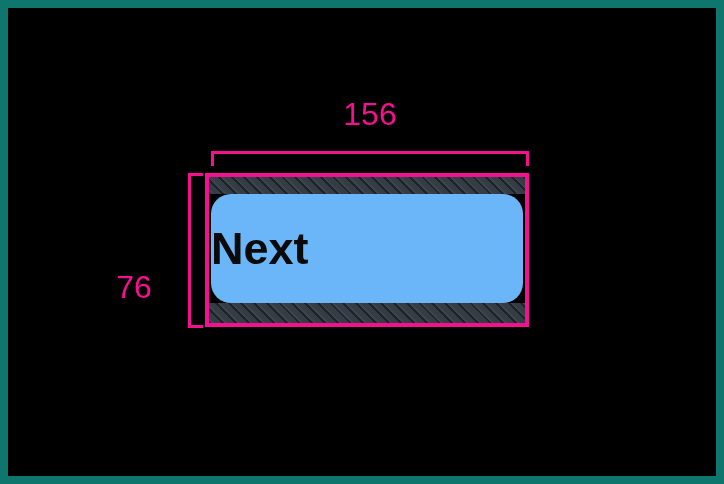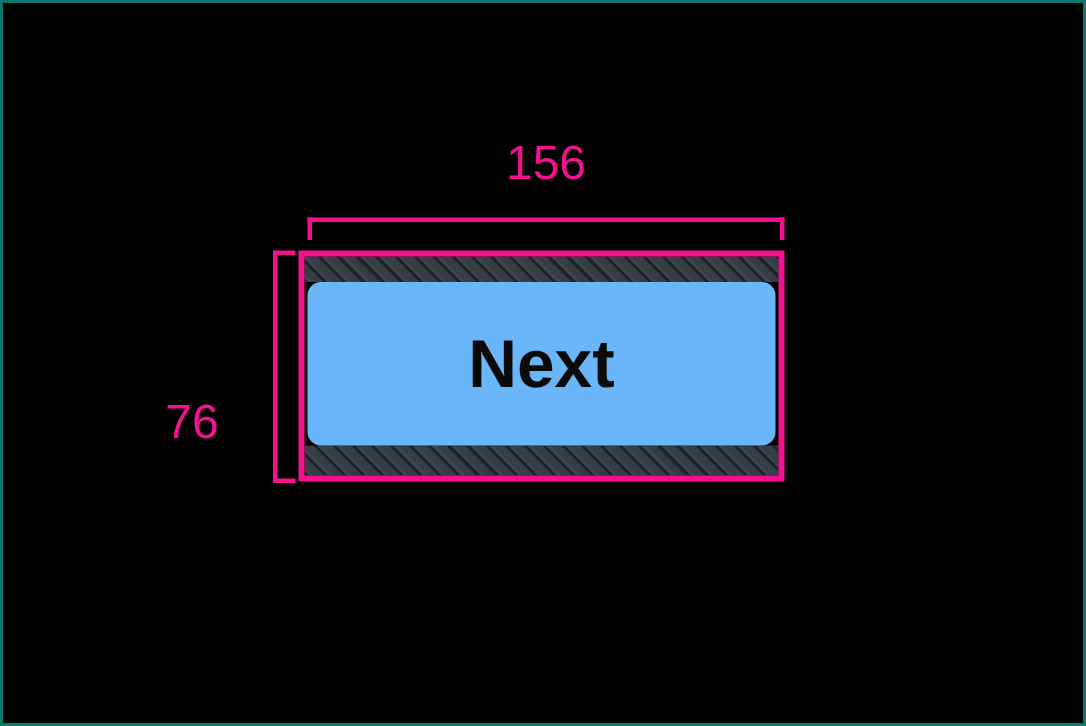--- a/index.html
+++ b/index.html
@@ -6,21 +6,21 @@
     margin: 0;
     padding: 0;
     background: #2b2b2b;
   }
   #screen {
     position: relative;
     width: 724px;
     height: 484px;
     background: #000000;
     box-sizing: border-box;
-    border: 2px solid #0f766e;
+    border: 8px solid #0f766e;
     overflow: hidden;
     font-family: "Liberation Sans", sans-serif;
   }
 
   
   #element-group {
     position: absolute;
     left: 197px;
     top: 165px;
     width: 324px;
@@ -58,24 +58,24 @@
   #padding-bottom { bottom: 4px; height: 20px; }
 
   
   #next-button {
     position: absolute;
     left: 6px;
     right: 6px;
     top: 21px;
     bottom: 24px;
     background: #6bb6f8;
-    border-radius: 9px;
+    border-radius: 20px;
     display: flex;
     align-items: center;
-    justify-content: center;
+    justify-content: flex-start;
   }
   #next-label {
     color: #0a0a0a;
     font-size: 45px;
     font-weight: bold;
     letter-spacing: 0px;
     line-height: 1;
   }
 
   

